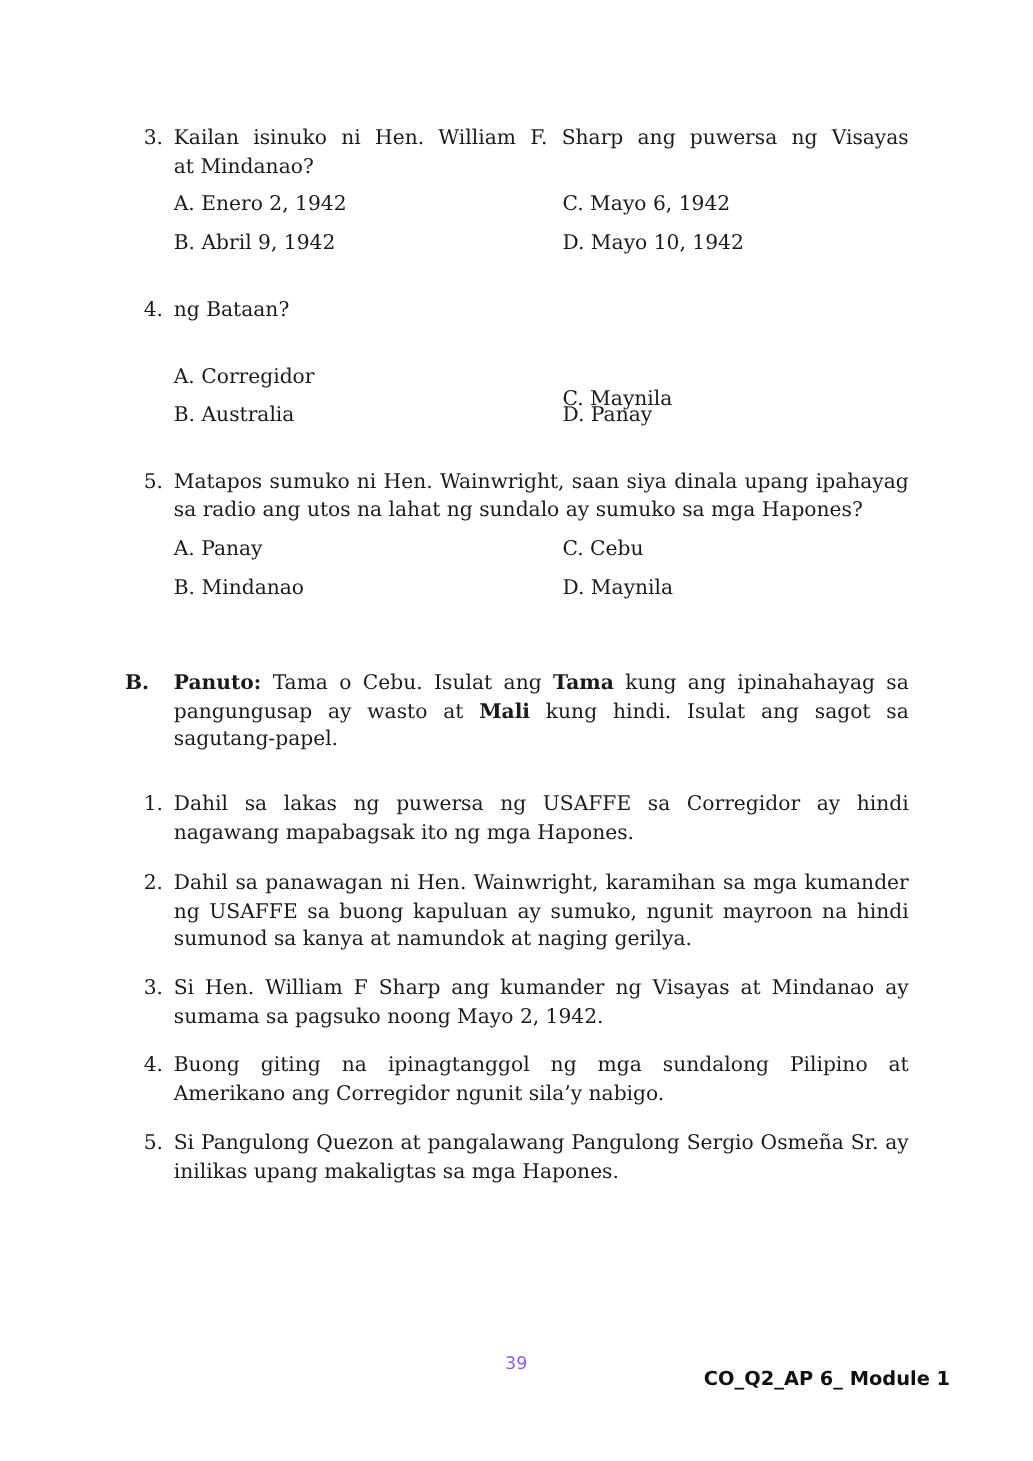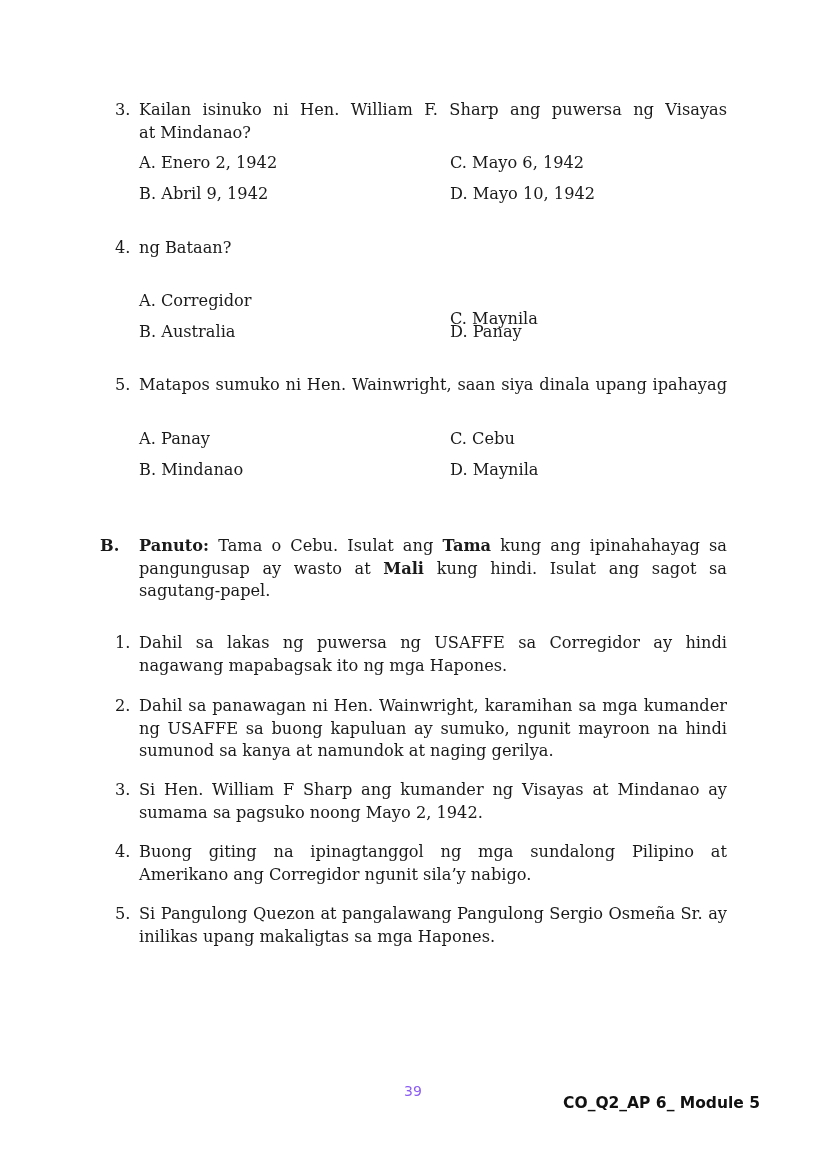--- a/index.html
+++ b/index.html
@@ -44,20 +44,21 @@
   <div class="choices" style="top:290px;">
     <span class="choice" style="left:0;top:0;">A. Corregidor</span>
     <span class="choice" style="left:311px;top:18px;">C. Maynila</span>
     <span class="choice" style="left:0;top:31px;">B. Australia</span>
     <span class="choice" style="left:311px;top:31px;">D. Panay</span>
   </div>
 
   <div class="q" style="top:374px;">
     <span class="num">5.</span>
     <div class="text" style="text-align-last: justify;">Matapos sumuko ni Hen. Wainwright, saan siya dinala upang ipahayag</div>
+    <div class="text">sa radio ang utos na lahat ng sundalo ay sumuko sa mga Hapones?</div>
   </div>
   <div class="choices" style="top:428px;">
     <span class="choice" style="left:0;top:0;">A. Panay</span>
     <span class="choice" style="left:311px;top:0;">C. Cebu</span>
     <span class="choice" style="left:0;top:31px;">B. Mindanao</span>
     <span class="choice" style="left:311px;top:31px;">D. Maynila</span>
   </div>
 
   <div class="instr" style="top:535px;">
     <span class="lbl">B.</span>
@@ -79,15 +80,15 @@
   <div class="q" style="top:841px;">
     <span class="num">4.</span>
     <div class="text">Buong giting na ipinagtanggol ng mga sundalong Pilipino at Amerikano ang Corregidor ngunit sila’y nabigo.</div>
   </div>
   <div class="q" style="top:903px;">
     <span class="num">5.</span>
     <div class="text">Si Pangulong Quezon at pangalawang Pangulong Sergio Osmeña Sr. ay inilikas upang makaligtas sa mga Hapones.</div>
   </div>
 
   <div class="footer-page">39</div>
-  <div class="footer-code">CO_Q2_AP 6_ Module 5</div>
+  <div class="footer-code">CO_Q2_AP 6_ Module 1</div>
   <div class="watermark">www.modyul.online</div>
 </div>
 
 </body></html>

